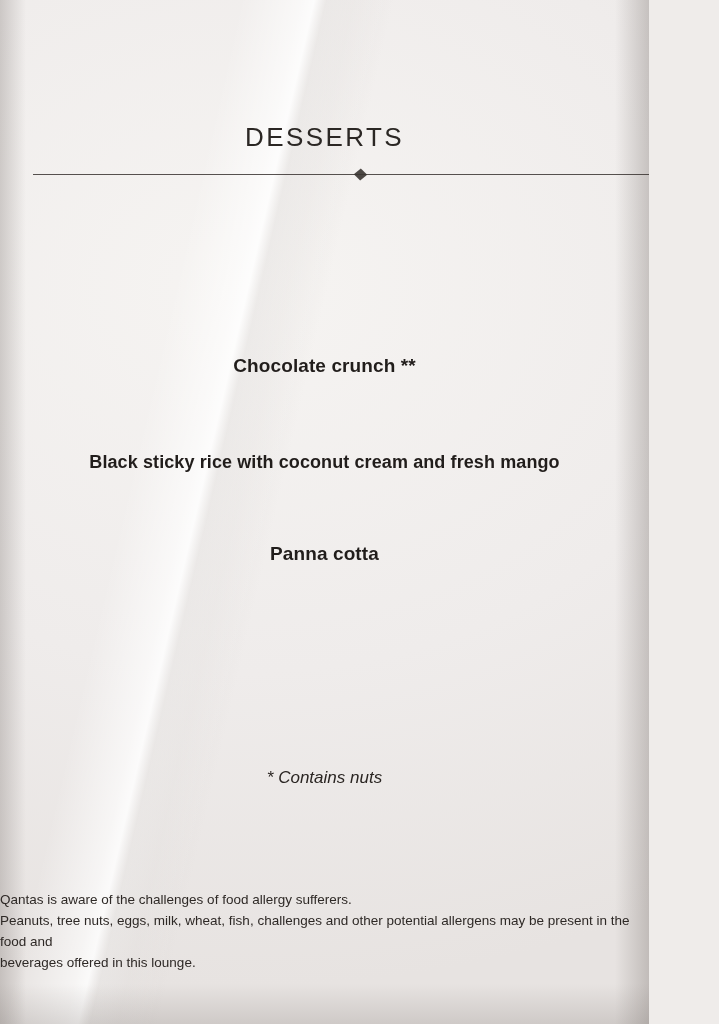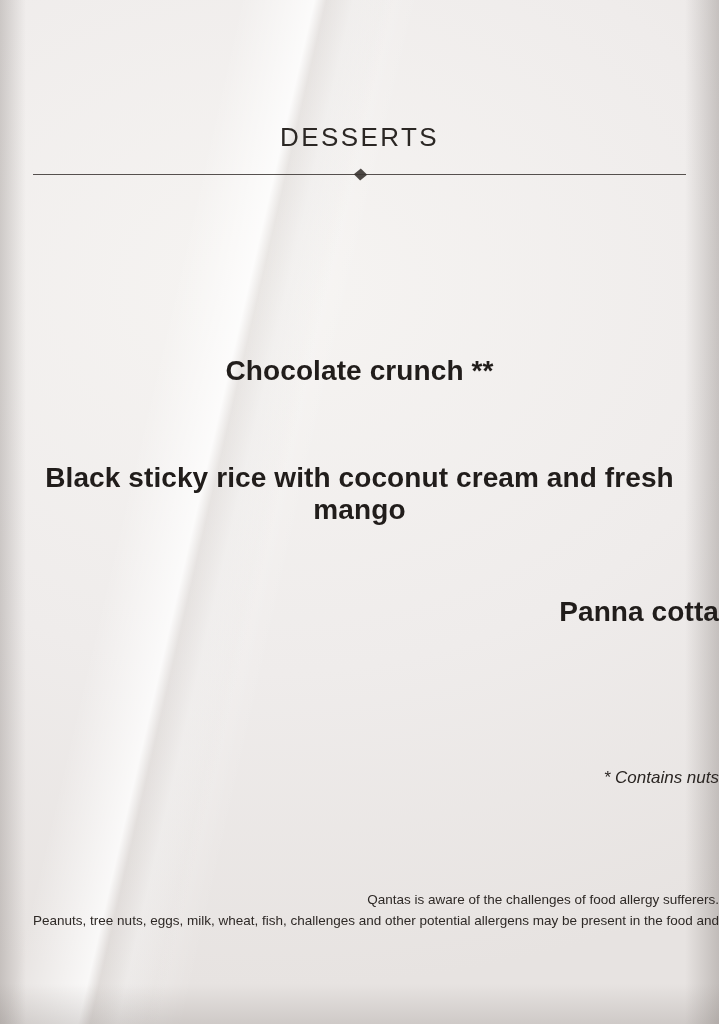--- a/index.html
+++ b/index.html
@@ -9,21 +9,21 @@
   body {
     width: 719px;
     height: 1024px;
     overflow: hidden;
     font-family: "Liberation Sans", sans-serif;
     background: #efecea;
   }
 
   .page {
     position: relative;
-    width: 719px;
+    width: 649px;
     height: 1024px;
     background:
       linear-gradient(103deg, rgba(255,255,255,0.00) 0%, rgba(255,255,255,0.00) 34%, rgba(255,255,255,0.55) 37%, rgba(255,255,255,0.18) 40%, rgba(255,255,255,0.00) 44%),
       radial-gradient(ellipse 900px 700px at 38% 28%, #f6f4f2 0%, #efeceb 55%, #e7e3e1 100%);
     overflow: hidden;
   }
 
   
   .edge-left {
     position: absolute;
@@ -109,49 +109,49 @@
   }
 
   .items {
     position: absolute;
     top: 355px;
     left: 0;
     width: 100%;
   }
   .item {
     text-align: center;
-    font-size: 28px;
+    font-size: 19px;
     font-weight: 700;
     color: #211d1b;
     letter-spacing: .1px;
   }
   .item.i0 { margin-top: 0; }
-  .item.i1 { margin-top: 75px; font-size: 28px; }
-  .item.i2 { margin-top: 70px; text-align: right; }
+  .item.i1 { margin-top: 75px; font-size: 18px; }
+  .item.i2 { margin-top: 70px; }
   .item.i3 { margin-top: 68px; }
 
   .notes {
     position: absolute;
     top: 768px;
     left: 0;
     width: 100%;
-    text-align: right;
+    text-align: center;
     font-style: italic;
     font-size: 17px;
     color: #2a2522;
     line-height: 1.22;
   }
   .notes div { white-space: pre; }
 
   .disclaimer {
     position: absolute;
     top: 890px;
     left: 0;
     width: 100%;
-    text-align: right;
+    text-align: left;
     font-size: 13.5px;
     color: #2e2926;
     line-height: 1.55;
   }
   .disclaimer .gap { height: 14px; }
 </style>
 </head>
 <body>
 
 <div class="page">
@@ -182,16 +182,17 @@
     <div class="item i2">Panna cotta</div>
   </div>
 
   <div class="notes">
     <div>* Contains nuts</div>
   </div>
 
   <div class="disclaimer">
     <div>Qantas is aware of the challenges of food allergy sufferers.</div>
     <div>Peanuts, tree nuts, eggs, milk, wheat, fish, challenges and other potential allergens may be present in the food and</div>
+    <div>beverages offered in this lounge.</div>
     <div class="gap"></div>
   </div>
 
 </div>
 
 </body></html>

